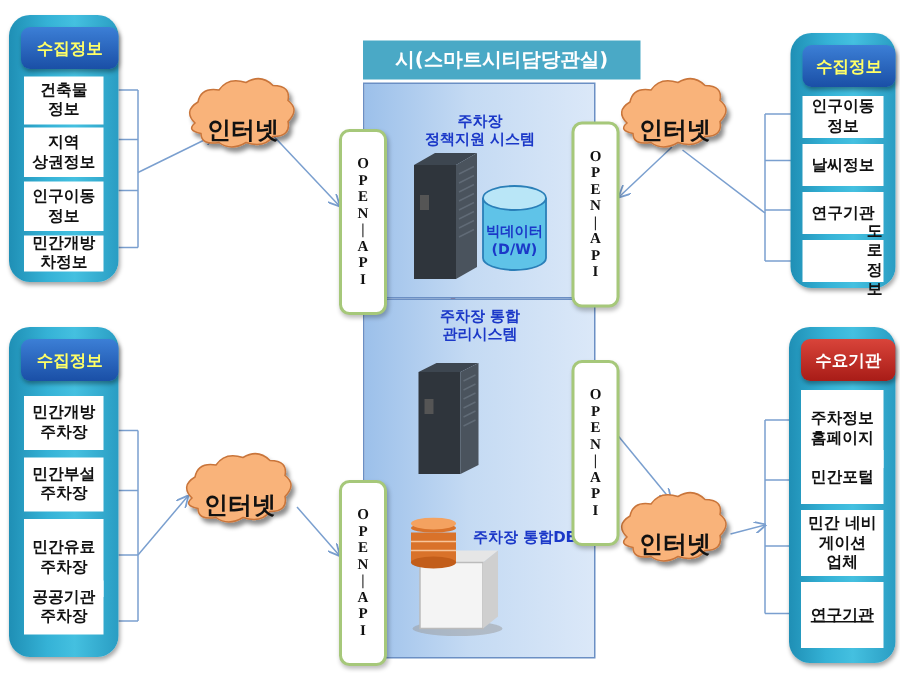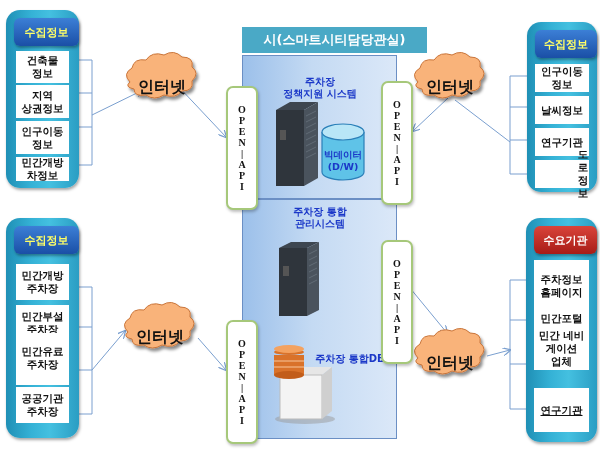--- a/index.html
+++ b/index.html
@@ -244,28 +244,28 @@
   <div class="item" style="top:106px;height:28px;left:8px;right:8px;">연구기관</div>
   <div class="item" style="top:138px;height:28px;left:8px;right:8px;padding-left:42px;">도로정보</div>
 </div>
 
 <div class="panel" style="left:6px;top:218px;width:73px;height:220px;">
   <div class="panel-head head-blue">수집정보</div>
   <div class="item" style="top:46px;height:36px;">민간개방
 주차장</div>
   <div class="item" style="top:87px;height:36px;">민간부설
 주차장</div>
-  <div class="item" style="top:115px;height:52px;font-family:Liberation Mono, monospace;">민간유료
+  <div class="item" style="top:128px;height:52px;">민간유료
 주차장</div>
   <div class="item" style="top:169px;height:36px;">공공기관
 주차장</div>
 </div>
 
 <div class="panel" style="left:526px;top:218px;width:71px;height:224px;">
   <div class="panel-head head-red">수요기관</div>
   <div class="item" style="top:42px;height:52px;left:8px;right:8px;">주차정보
 홈페이지</div>
   <div class="item" style="top:82px;height:36px;left:8px;right:8px;">민간포털</div>
-  <div class="item" style="top:108px;height:44px;left:8px;right:8px;">민간 네비
+  <div class="item" style="top:122px;height:44px;left:8px;right:8px;">민간 네비
 게이션
 업체</div>
   <div class="item" style="top:170px;height:44px;left:8px;right:8px;text-decoration:underline;">연구기관</div>
 </div>
 
 </body></html>

